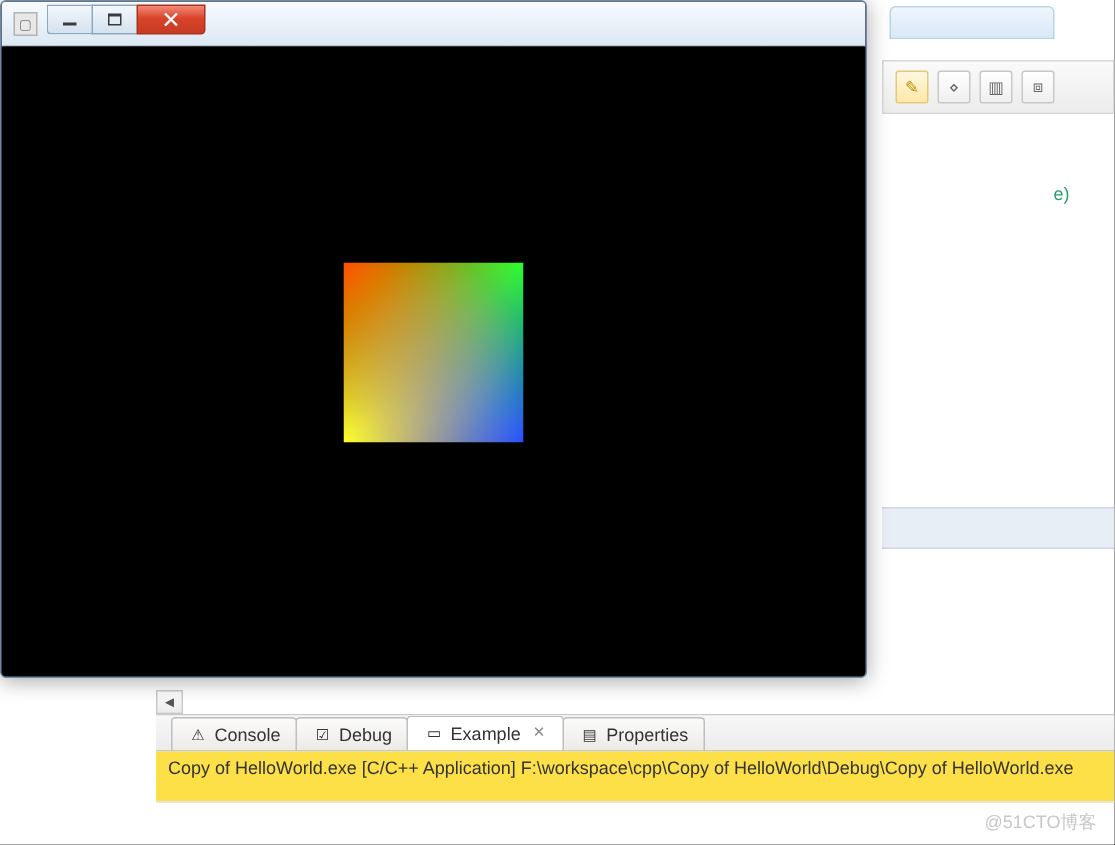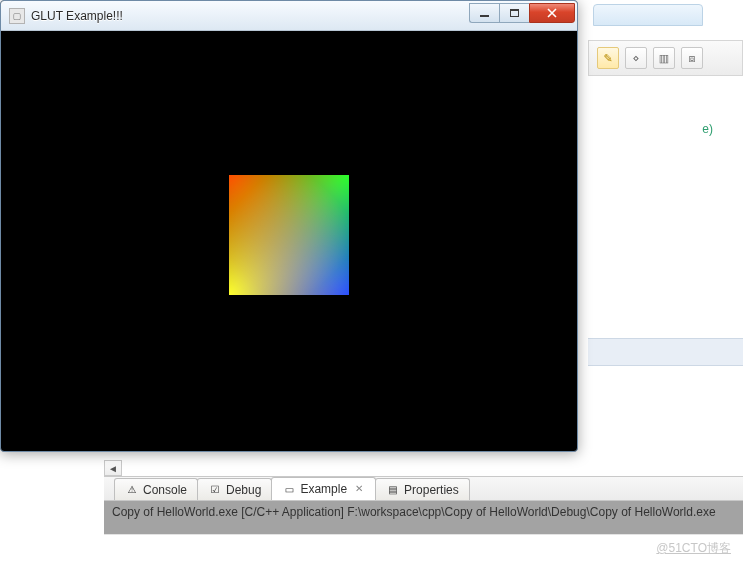--- a/index.html
+++ b/index.html
@@ -131,21 +131,21 @@
   }
   .tab-close {
     width:10px;height:10px;
     margin-left:4px;
     color:#888;
     font-size:10px;
     line-height:10px;
   }
   .console-body {
     height:34px;
-    background:#a3a3a3;
+    background:#fde047;
     padding:4px 8px;
     color:#333;
     font-size:12px;
     white-space:nowrap;
     overflow:hidden;
     border-bottom:1px solid #e3e3e3;
   }
 
   
   .glut-window {
@@ -221,21 +221,20 @@
     width:120px;height:120px;
     transform:translate(-50%,-55%);
   }
   .gl-quad svg{width:100%;height:100%;display:block;}
 
   .watermark{
     position:absolute;
     right:12px; bottom:6px;
     color:#c7c7c7;
     font-size:12px;
-    text-decoration:underline;
   }
 </style>
 </head>
 <body>
 
 <div class="ide-bg">
   <div class="ide-faded-tab"></div>
 
   <div class="ide-right-strip">
     <div class="browser-tab-hint"></div>
@@ -273,21 +272,20 @@
     </div>
   </div>
   <div class="console-body">
     <span>Copy of HelloWorld.exe [C/C++ Application] F:\workspace\cpp\Copy of HelloWorld\Debug\Copy of HelloWorld.exe</span>
   </div>
 </div>
 
 <div class="glut-window">
   <div class="titlebar">
     <div class="app-icon">▢</div>
-    <div class="title-text">GLUT Example!!!</div>
     <div class="win-btns">
       <div class="wbtn min">
           <span></span>
         </div>
       <div class="wbtn max">
           <span></span>
         </div>
       <div class="wbtn close">
         <svg viewBox="0 0 10 10">
           <path d="M1 1 L9 9 M9 1 L1 9" stroke="#fff" stroke-width="1.6"></path>

